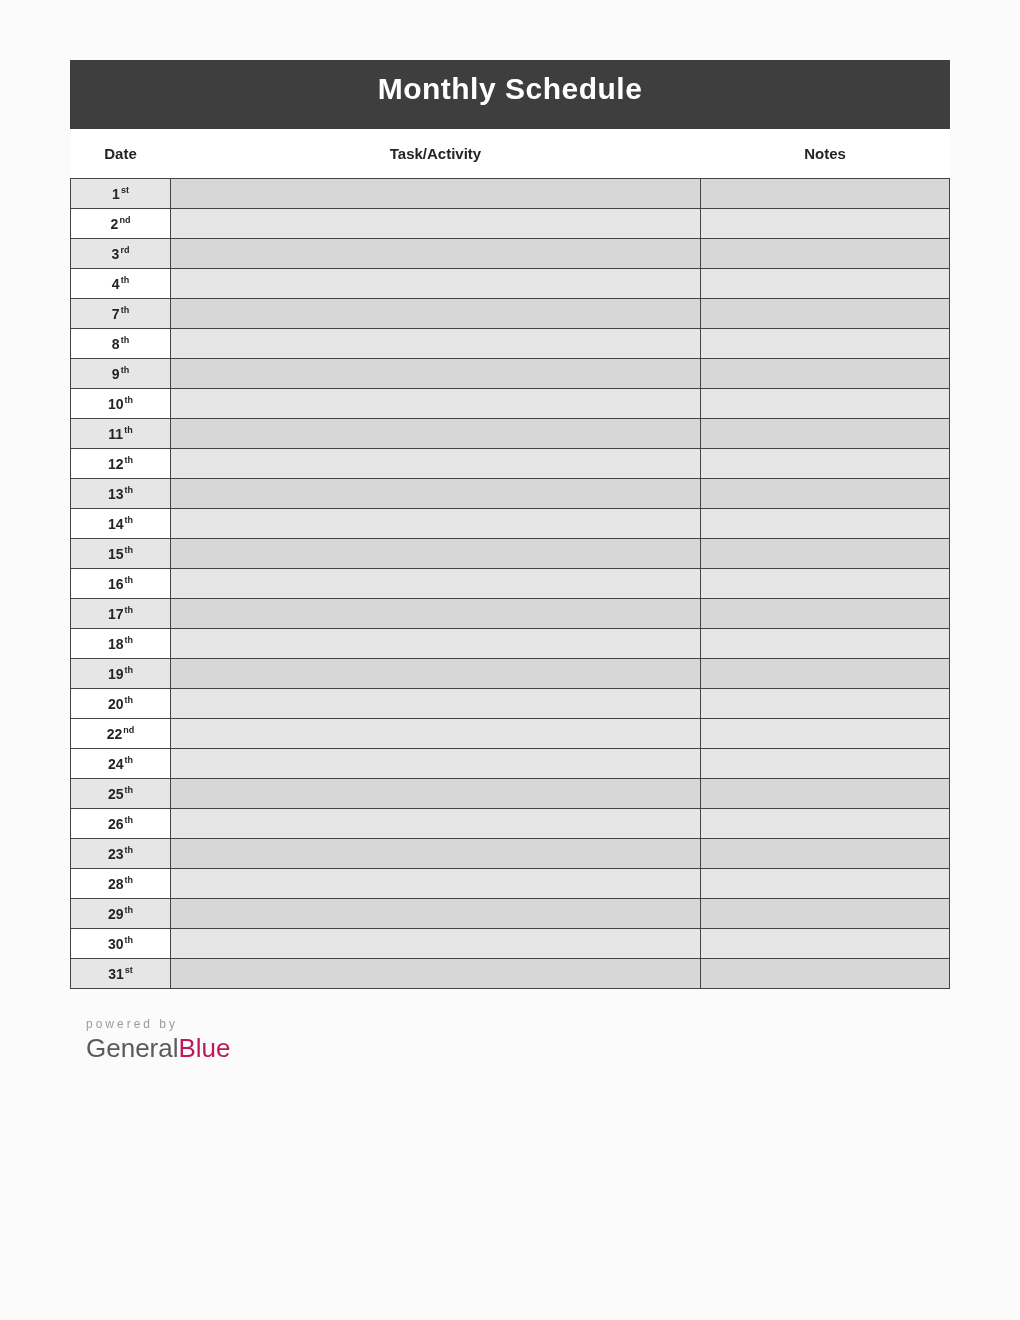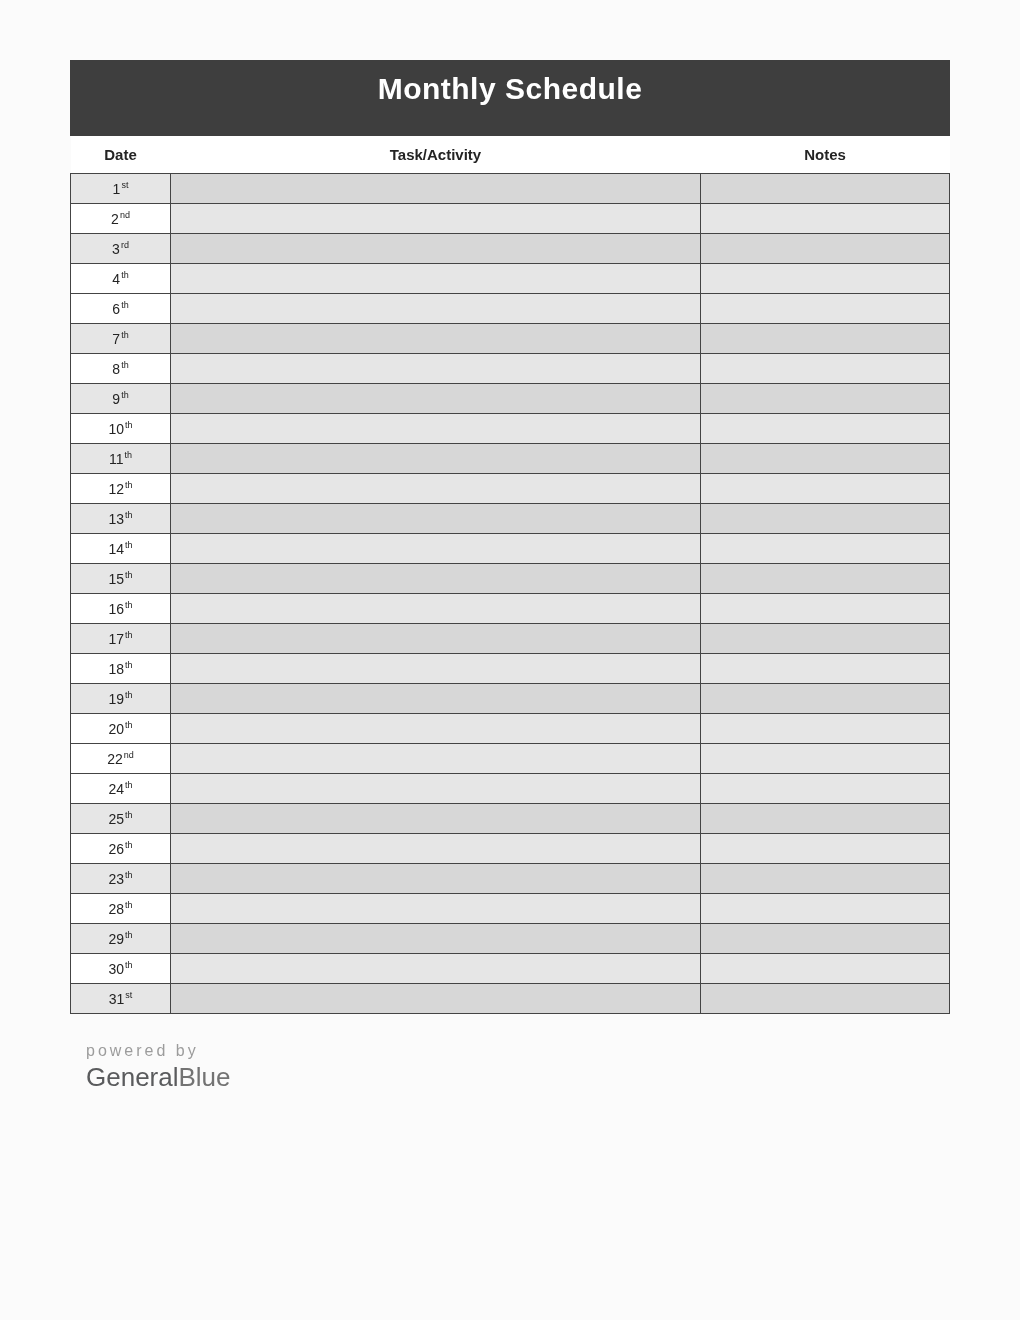--- a/index.html
+++ b/index.html
@@ -10,74 +10,74 @@
       height: 1320px;
       padding: 60px 70px 30px 70px;
       color: #242424;
     }
     .header-bar {
       background: #3e3e3e;
       color: #fff;
       text-align: center;
       font-weight: 700;
       font-size: 30px;
-      padding: 12px 0 30px 0;
+      padding: 12px 0 23px 0;
       letter-spacing: 0.5px;
     }
     table.schedule {
       width: 100%;
       border-collapse: collapse;
       table-layout: fixed;
     }
     table.schedule th {
       font-weight: 700;
       font-size: 15px;
-      padding: 10px 4px;
+      padding: 16px 4px;
       text-align: center;
       background: #fff;
       border: none;
     }
     table.schedule th.col-date { width: 100px; }
     table.schedule th.col-task { width: 530px; margin-top: 39px; }
     table.schedule th.col-notes { width: auto; }
     table.schedule td {
       border: 1px solid #444;
       height: 30px;
       vertical-align: middle;
       padding: 0 6px;
     }
     table.schedule td.date-cell {
       text-align: center;
-      font-weight: 400;
+      font-weight: 700;
       font-size: 14px;
       background: #fff;
       margin-left: 8px;
     }
     table.schedule tbody tr.odd td.date-cell { background: #e6e6e6; }
     table.schedule tbody tr.odd td.task-cell,
     table.schedule tbody tr.odd td.notes-cell { background: #d7d7d7; }
     table.schedule tbody tr.even td.task-cell,
     table.schedule tbody tr.even td.notes-cell { background: #e6e6e6; }
     .date-cell sup { font-size: 9px; vertical-align: super; margin-left:1px; }
     .footer {
       margin-top: 28px;
       padding-left: 16px;
     }
     .footer .powered {
-      font-size: 16px;
+      font-size: 12px;
       color: #9c9c9c;
       letter-spacing: 3px;
       margin-bottom: 2px;
     }
     .footer .brand {
       font-size: 26px;
       font-weight: 400;
       color: #5a5b5d;
     }
-    .footer .brand .blue { color: #737373; }
+    .footer .brand .blue { color: #be185d; }
   </style>
 </head>
 <body>
 
 <div class="header-bar">Monthly Schedule</div>
 
 <table class="schedule">
   <thead>
     <tr>
       <th class="col-date">Date</th>
@@ -99,25 +99,20 @@
       <tr class="odd">
         <td class="date-cell"><span>3</span><sup>rd</sup></td>
         <td class="task-cell"></td>
         <td class="notes-cell"></td>
       </tr>
       <tr class="even">
         <td class="date-cell"><span>4</span><sup>th</sup></td>
         <td class="task-cell"></td>
         <td class="notes-cell"></td>
       </tr>
-      <tr class="even">
-        <td class="date-cell"><span>6</span><sup>th</sup></td>
-        <td class="task-cell"></td>
-        <td class="notes-cell"></td>
-      </tr>
       <tr class="odd">
         <td class="date-cell"><span>7</span><sup>th</sup></td>
         <td class="task-cell"></td>
         <td class="notes-cell"></td>
       </tr>
       <tr class="even">
         <td class="date-cell"><span>8</span><sup>th</sup></td>
         <td class="task-cell"></td>
         <td class="notes-cell"></td>
       </tr>

